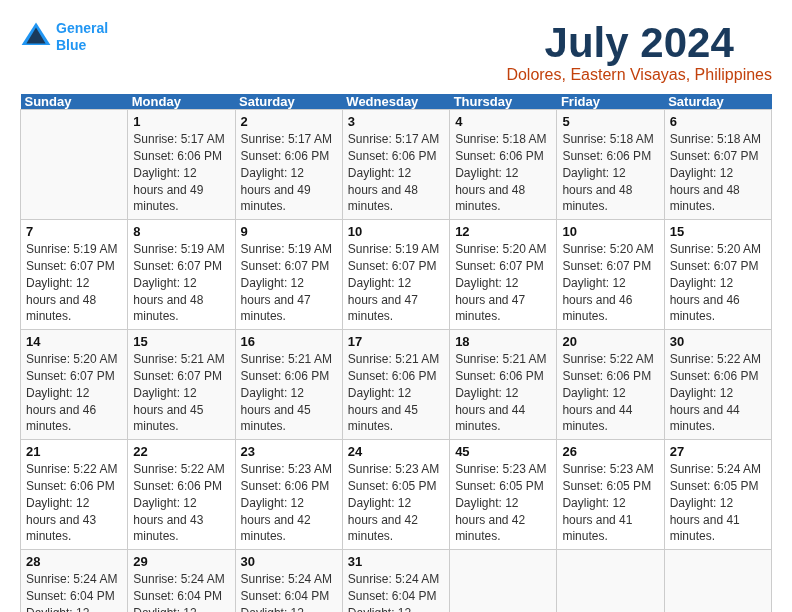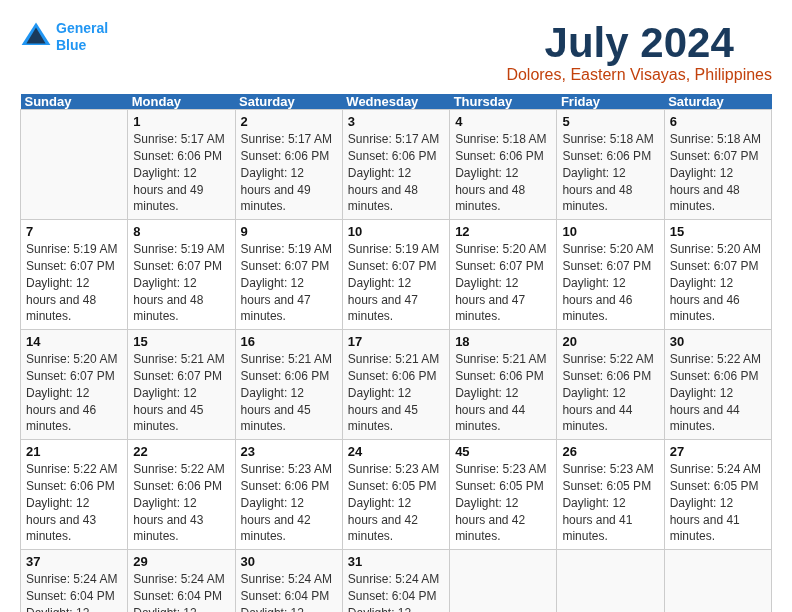--- a/index.html
+++ b/index.html
@@ -235,21 +235,21 @@
           <span class="day-num">26</span>
           <div class="day-detail">Sunrise: 5:23 AM<br>Sunset: 6:05 PM<br>Daylight: 12 hours and 41 minutes.</div>
         </td>
         <td>
           <span class="day-num">27</span>
           <div class="day-detail">Sunrise: 5:24 AM<br>Sunset: 6:05 PM<br>Daylight: 12 hours and 41 minutes.</div>
         </td>
       </tr>
       <tr>
         <td>
-          <span class="day-num">37</span>
+          <span class="day-num">28</span>
           <div class="day-detail">Sunrise: 5:24 AM<br>Sunset: 6:04 PM<br>Daylight: 12 hours and 40 minutes.</div>
         </td>
         <td>
           <span class="day-num">29</span>
           <div class="day-detail">Sunrise: 5:24 AM<br>Sunset: 6:04 PM<br>Daylight: 12 hours and 40 minutes.</div>
         </td>
         <td>
           <span class="day-num">30</span>
           <div class="day-detail">Sunrise: 5:24 AM<br>Sunset: 6:04 PM<br>Daylight: 12 hours and 39 minutes.</div>
         </td>

